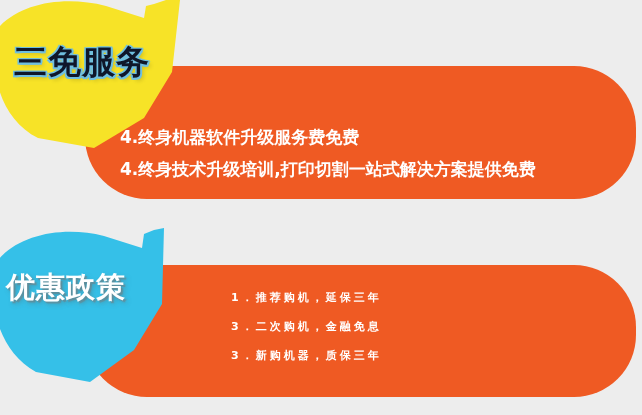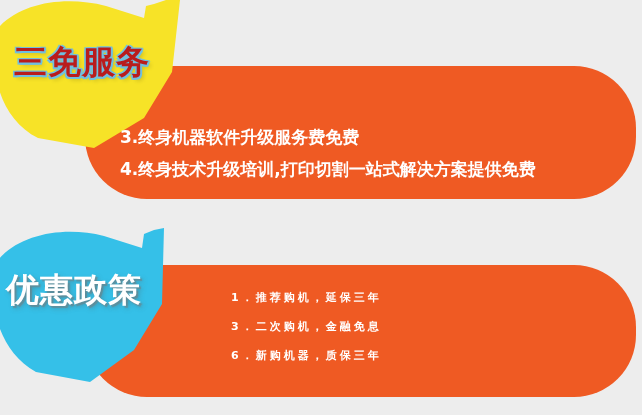--- a/index.html
+++ b/index.html
@@ -64,34 +64,34 @@
     font-family: "DejaVu Sans", "Liberation Sans", sans-serif;
     font-weight: bold;
     letter-spacing: 1px;
     white-space: nowrap;
     z-index: 5;
   }
   #title-top {
     left: 14px;
     top: 40px;
     font-size: 33px;
-    color: #b91c1c;
+    color: #0f172a;
     text-shadow:
        1.5px 1.5px 0 #6fbfe0,
       -1.5px 1.5px 0 #6fbfe0,
        1.5px -1.5px 0 #6fbfe0,
       -1.5px -1.5px 0 #6fbfe0,
        0 2px 0 #6fbfe0,
        2px 0 0 #6fbfe0,
        3px 3px 4px rgba(0,0,0,0.18);
   }
   #title-bottom {
     left: 6px;
     top: 268px;
-    font-size: 33px;
+    font-size: 29px;
     color: #ffffff;
     text-shadow:
        2px 2px 1px rgba(120,120,120,0.55),
        3px 3px 5px rgba(90,90,90,0.35);
   }
 
   
   .lines {
     position: absolute;
     z-index: 4;
@@ -134,21 +134,21 @@
              L 178 74
              L 150 120
              L 100 150
              L 44 140
              C 12 124, -2 86, 2 56 Z" fill="#f7e327"></path>
   </svg>
 
   <div class="banner-title" id="title-top">三免服务</div>
 
   <div class="lines" id="lines-top">
-    <div class="line">3.终身机器软件升级服务费免费</div>
+    <div class="line">4.终身机器软件升级服务费免费</div>
     <div class="line">4.终身技术升级培训,打印切割一站式解决方案提供免费</div>
   </div>
 
   <div class="card" id="card-bottom"></div>
 
   <svg class="ribbon" id="ribbon-blue" viewBox="0 0 200 170" aria-hidden="true">
     <path d="M 4 34
              C 26 8, 70 0, 110 10
              L 148 22
              L 150 8
@@ -159,16 +159,16 @@
              L 96 156
              L 42 146
              C 10 128, -2 92, 0 62 Z" fill="#35c0e8"></path>
   </svg>
 
   <div class="banner-title" id="title-bottom">优惠政策</div>
 
   <div class="lines" id="lines-bottom">
     <div class="line">1．推荐购机，延保三年</div>
     <div class="line">3．二次购机，金融免息</div>
-    <div class="line">6．新购机器，质保三年</div>
+    <div class="line">3．新购机器，质保三年</div>
   </div>
 
 </div>
 
 </body></html>

